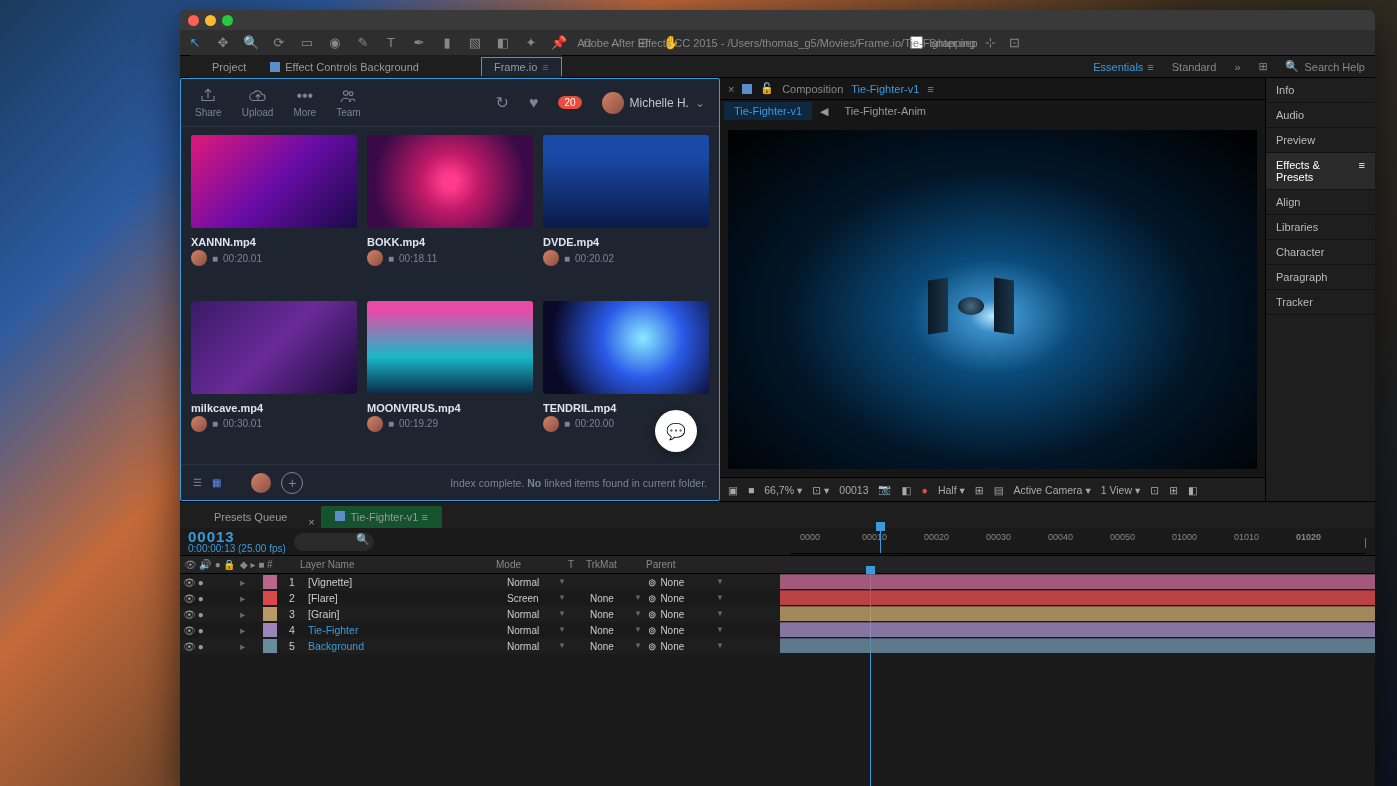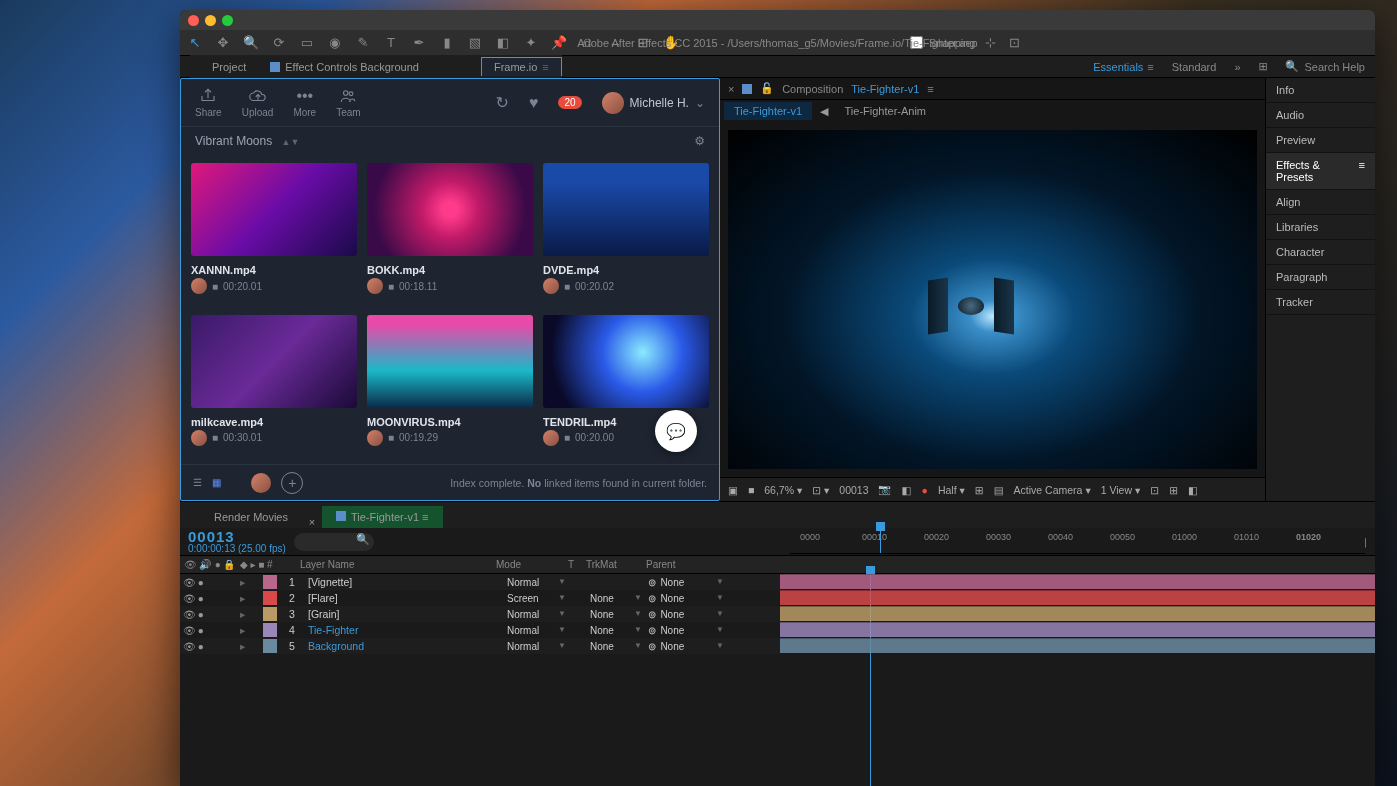--- a/index.html
+++ b/index.html
@@ -204,24 +204,20 @@
         <div class="fio-hspacer"></div>
         <span class="fio-refresh">↻</span>
         <span class="fio-heart">♥</span>
         <span class="fio-badge">20</span>
         <div class="fio-user">
           <span class="avatar"></span>
           <span>Michelle H.</span>
           <span style="color:#7a8494">⌄</span>
         </div>
       </div>
-      <div class="fio-proj">
-        <span><span>Vibrant Moons</span> <span style="color:#5a6474;font-size:9px;margin-left:6px">▲▼</span></span>
-        <span style="color:#7a8494">⚙</span>
-      </div>
       <div class="fio-grid" id="fio-grid">
           <div class="fio-card">
             <div class="fio-thumb th0"></div>
             <div class="fio-name">XANNN.mp4</div>
             <div class="fio-meta">
               <span class="avatar"></span>
               <span>■</span>
               <span>00:20.01</span>
             </div>
           </div>
@@ -348,21 +344,21 @@
           <span>Paragraph</span>
         </div>
         <div class="rr-item">
           <span>Tracker</span>
         </div>
       </div>
   </div>
 
   <div class="timeline-wrap">
     <div class="tl-tabs">
-      <span class="tl-tab">Render Movies</span>
+      <span class="tl-tab">Presets Queue</span>
       <span style="width:20px;text-align:center">×</span>
       <span class="tl-tab active"><span style="width:10px;height:10px;background:#5a8dca;display:inline-block;margin-right:5px"></span><span>Tie-Fighter-v1</span> ≡</span>
     </div>
     <div class="tl-tools">
       <div style="display:flex;flex-direction:column;line-height:1">
         <span class="tl-time">00013</span>
         <span class="tl-fps">0:00:00:13 (25.00 fps)</span>
       </div>
       <span style="position:relative"><input class="tl-search" style=""><span style="position:absolute;right:4px;top:1px;color:#666;font-size:11px">🔍</span></span>
       <div style="flex:1"></div>

